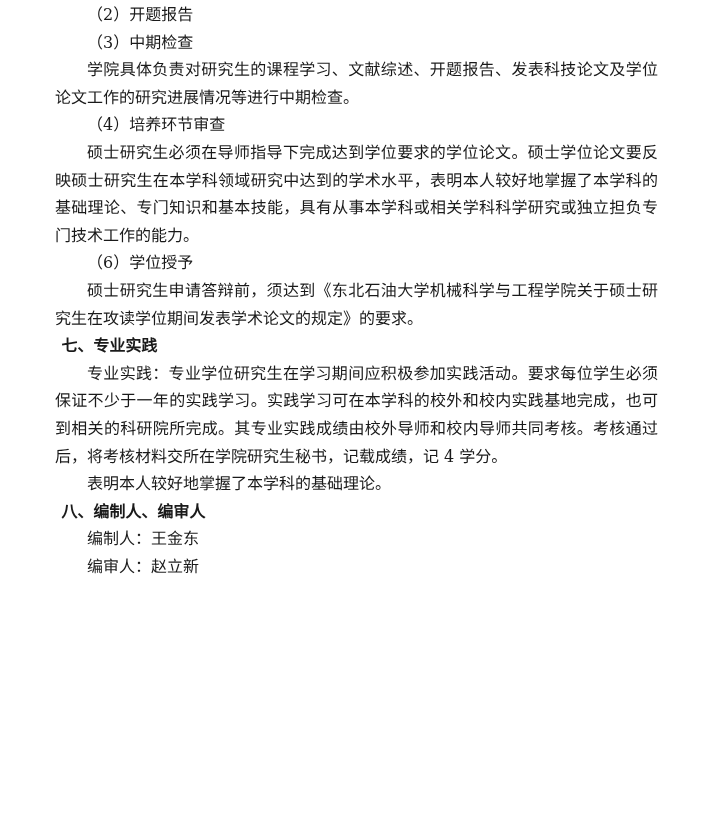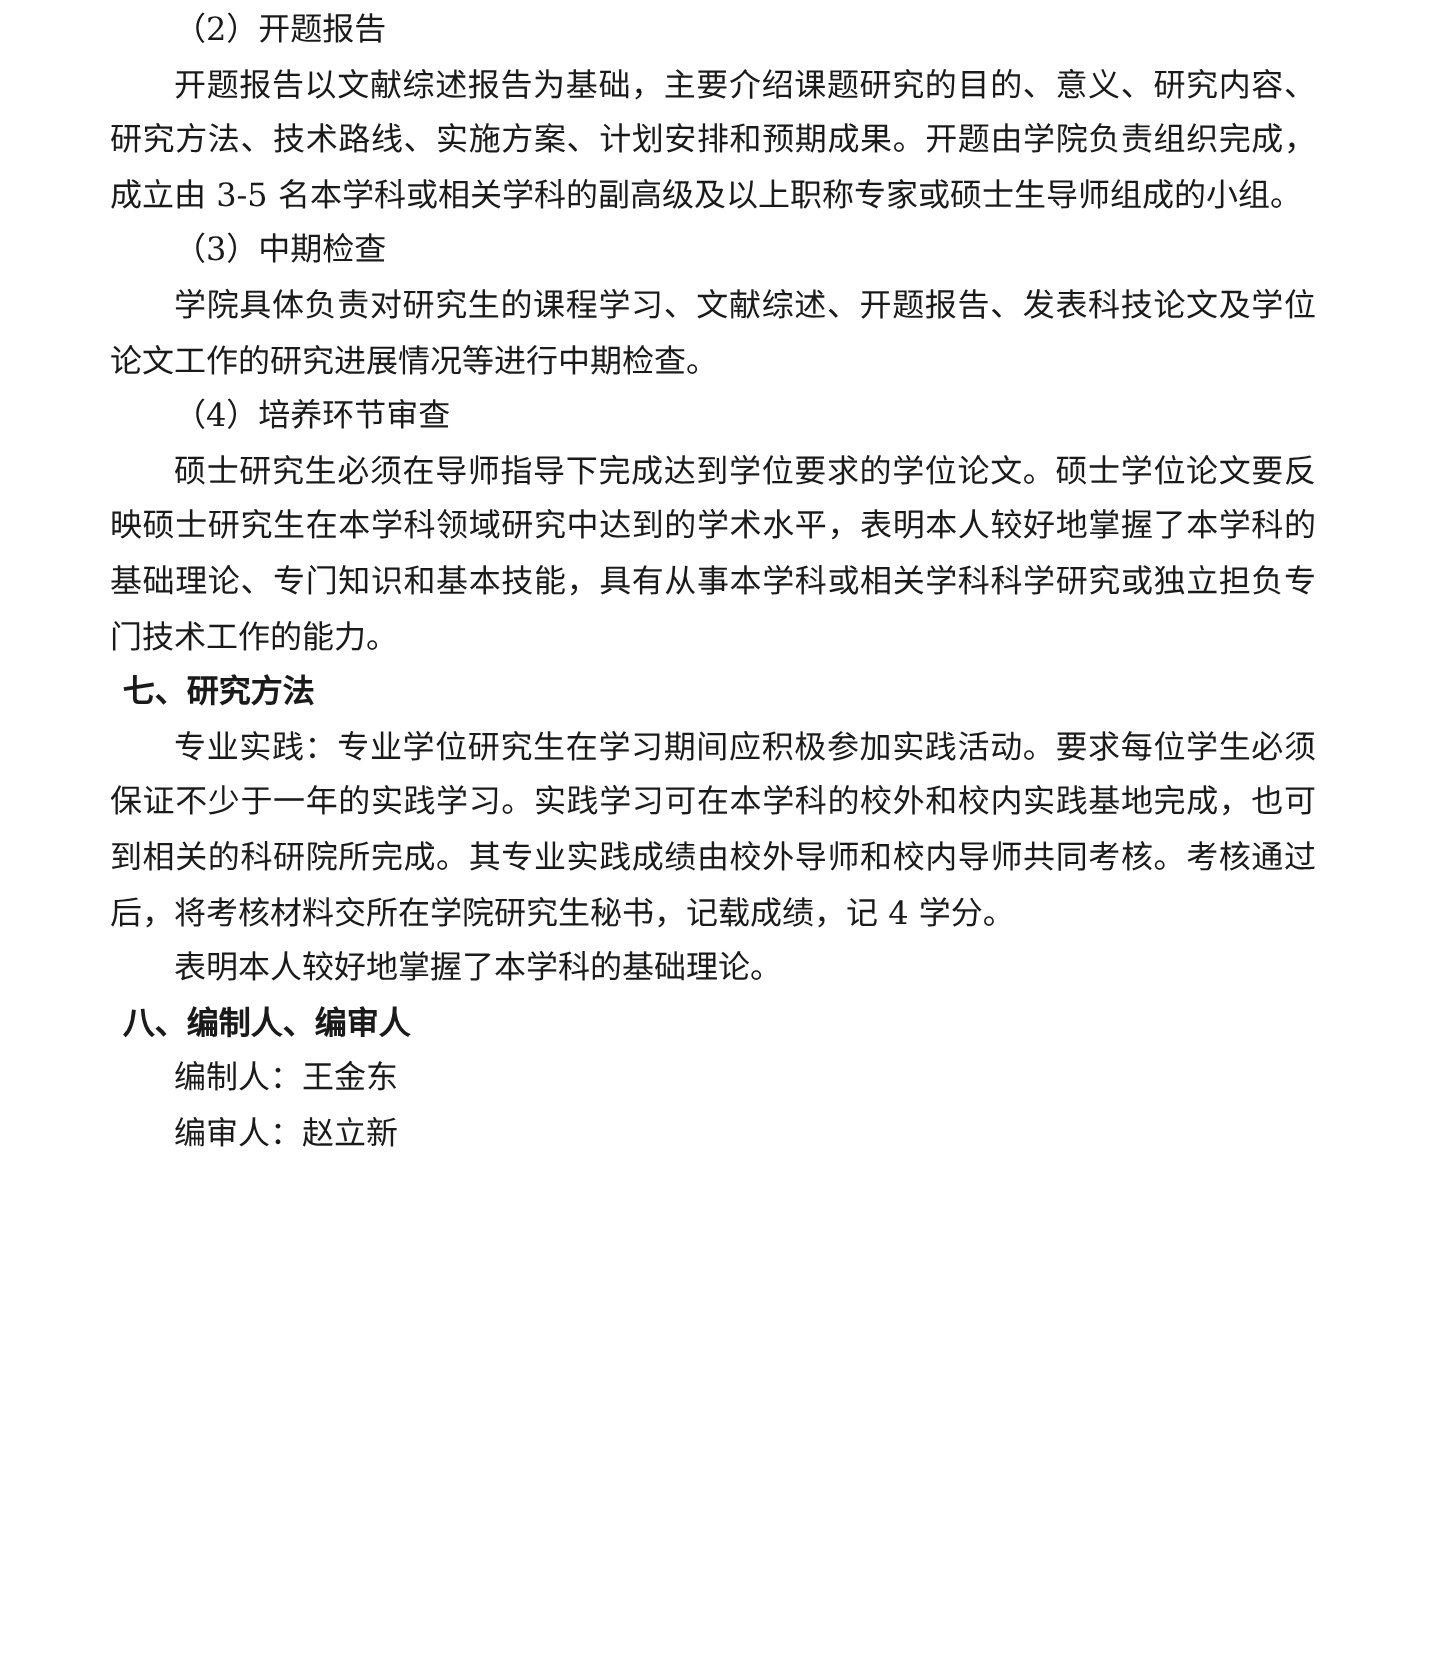--- a/index.html
+++ b/index.html
@@ -43,24 +43,25 @@
   }
   .signature {
     text-indent: 2em;
   }
 </style>
 </head>
 <body>
 
 <div class="page">
   <p class="item-heading">（2）开题报告</p>
-  <p class="para">开题报告以文献综述报告为基础，主要介绍课题研究的目的、意义、研究内容、研究方法、技术路线、实施方案、计划安排和预期成果。开题由学院负责组织完成，成立由 3-5 名本学科或相关学科的副高级及以上职称专家或硕士生导师组成的小组。</p>
   <p class="item-heading">（3）中期检查</p>
   <p class="para">学院具体负责对研究生的课程学习、文献综述、开题报告、发表科技论文及学位论文工作的研究进展情况等进行中期检查。</p>
   <p class="item-heading">（4）培养环节审查</p>
   <p class="para">硕士研究生必须在导师指导下完成达到学位要求的学位论文。硕士学位论文要反映硕士研究生在本学科领域研究中达到的学术水平，表明本人较好地掌握了本学科的基础理论、专门知识和基本技能，具有从事本学科或相关学科科学研究或独立担负专门技术工作的能力。</p>
-  <p class="section-heading">七、研究方法</p>
+  <p class="item-heading">（6）学位授予</p>
+  <p class="para">硕士研究生申请答辩前，须达到《东北石油大学机械科学与工程学院关于硕士研究生在攻读学位期间发表学术论文的规定》的要求。</p>
+  <p class="section-heading">七、专业实践</p>
   <p class="para">专业实践：专业学位研究生在学习期间应积极参加实践活动。要求每位学生必须保证不少于一年的实践学习。实践学习可在本学科的校外和校内实践基地完成，也可到相关的科研院所完成。其专业实践成绩由校外导师和校内导师共同考核。考核通过后，将考核材料交所在学院研究生秘书，记载成绩，记 4 学分。</p>
   <p class="para">表明本人较好地掌握了本学科的基础理论。</p>
   <p class="section-heading">八、编制人、编审人</p>
   <p class="signature">编制人：王金东</p>
   <p class="signature">编审人：赵立新</p>
 </div>
 
 </body></html>

